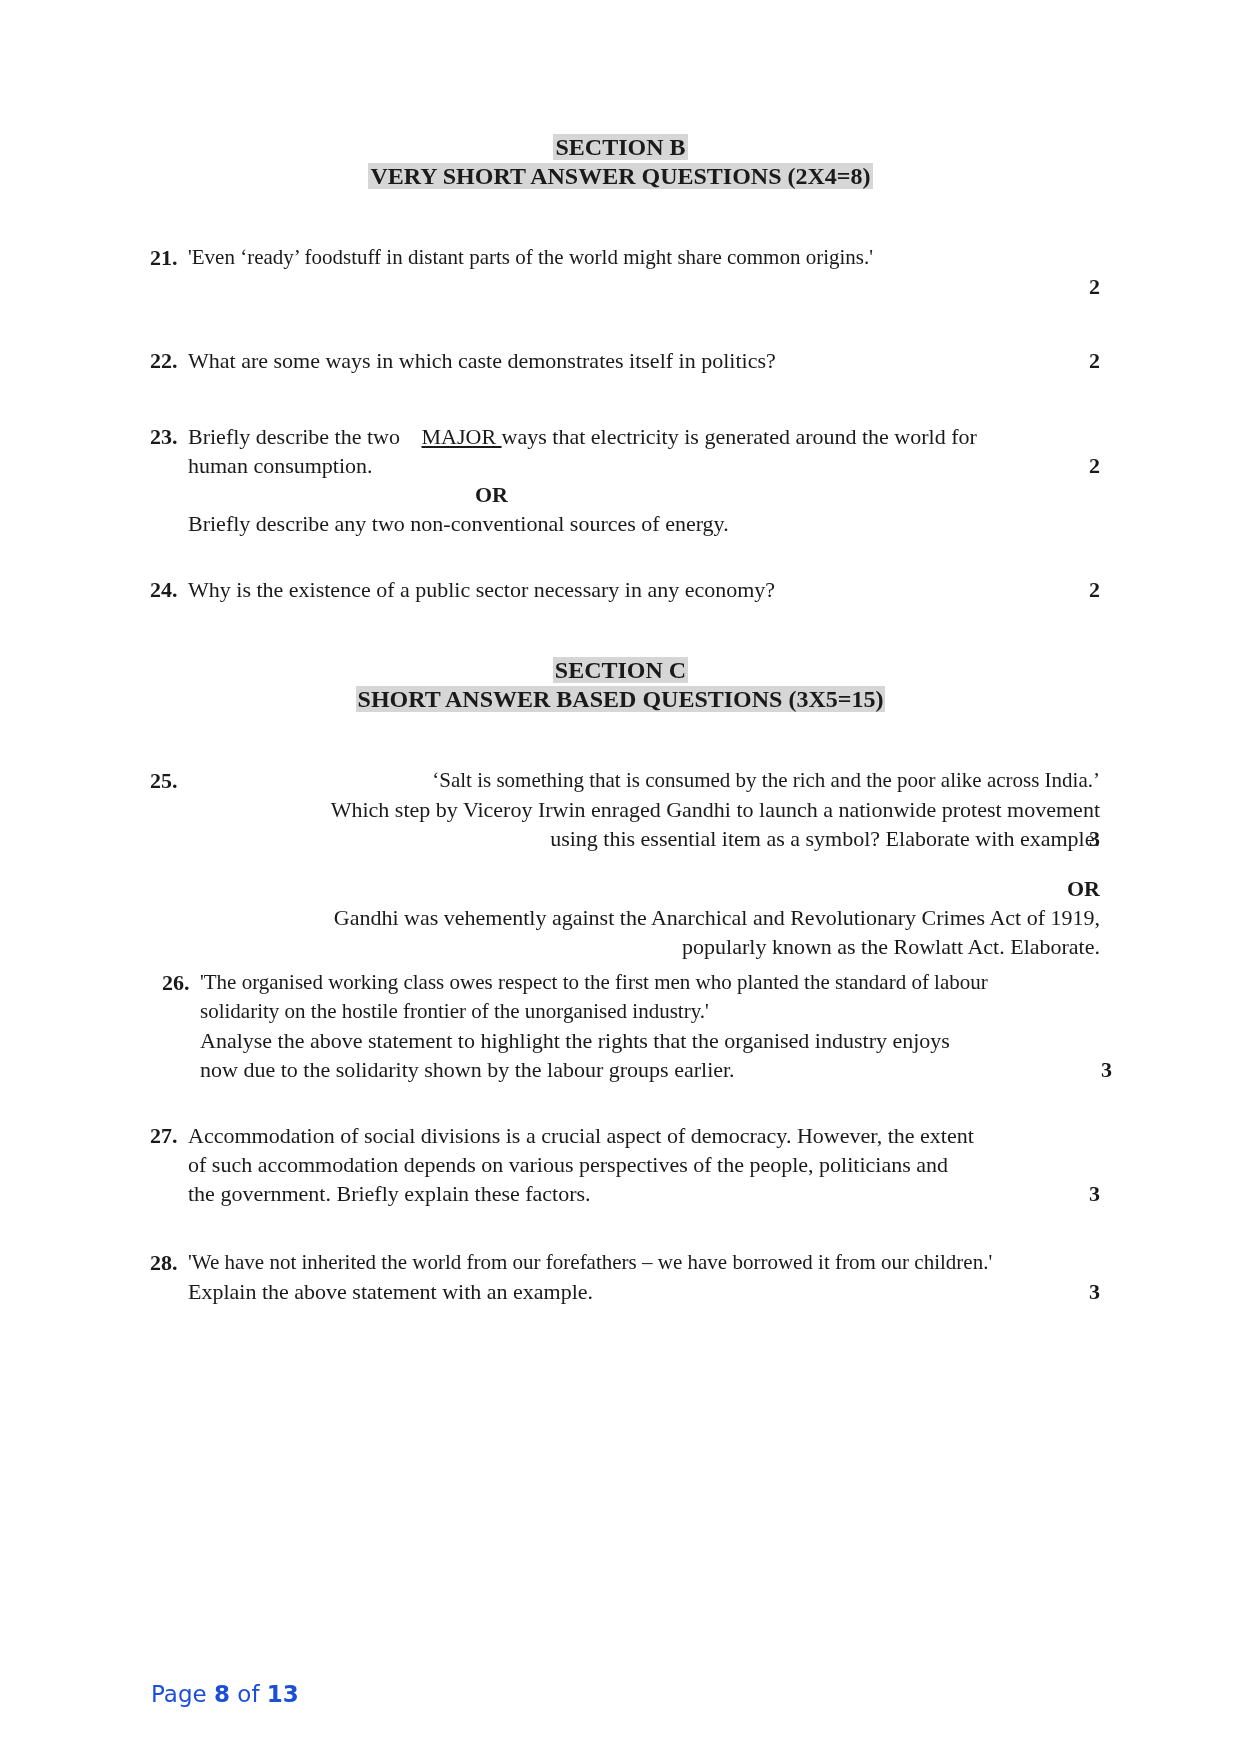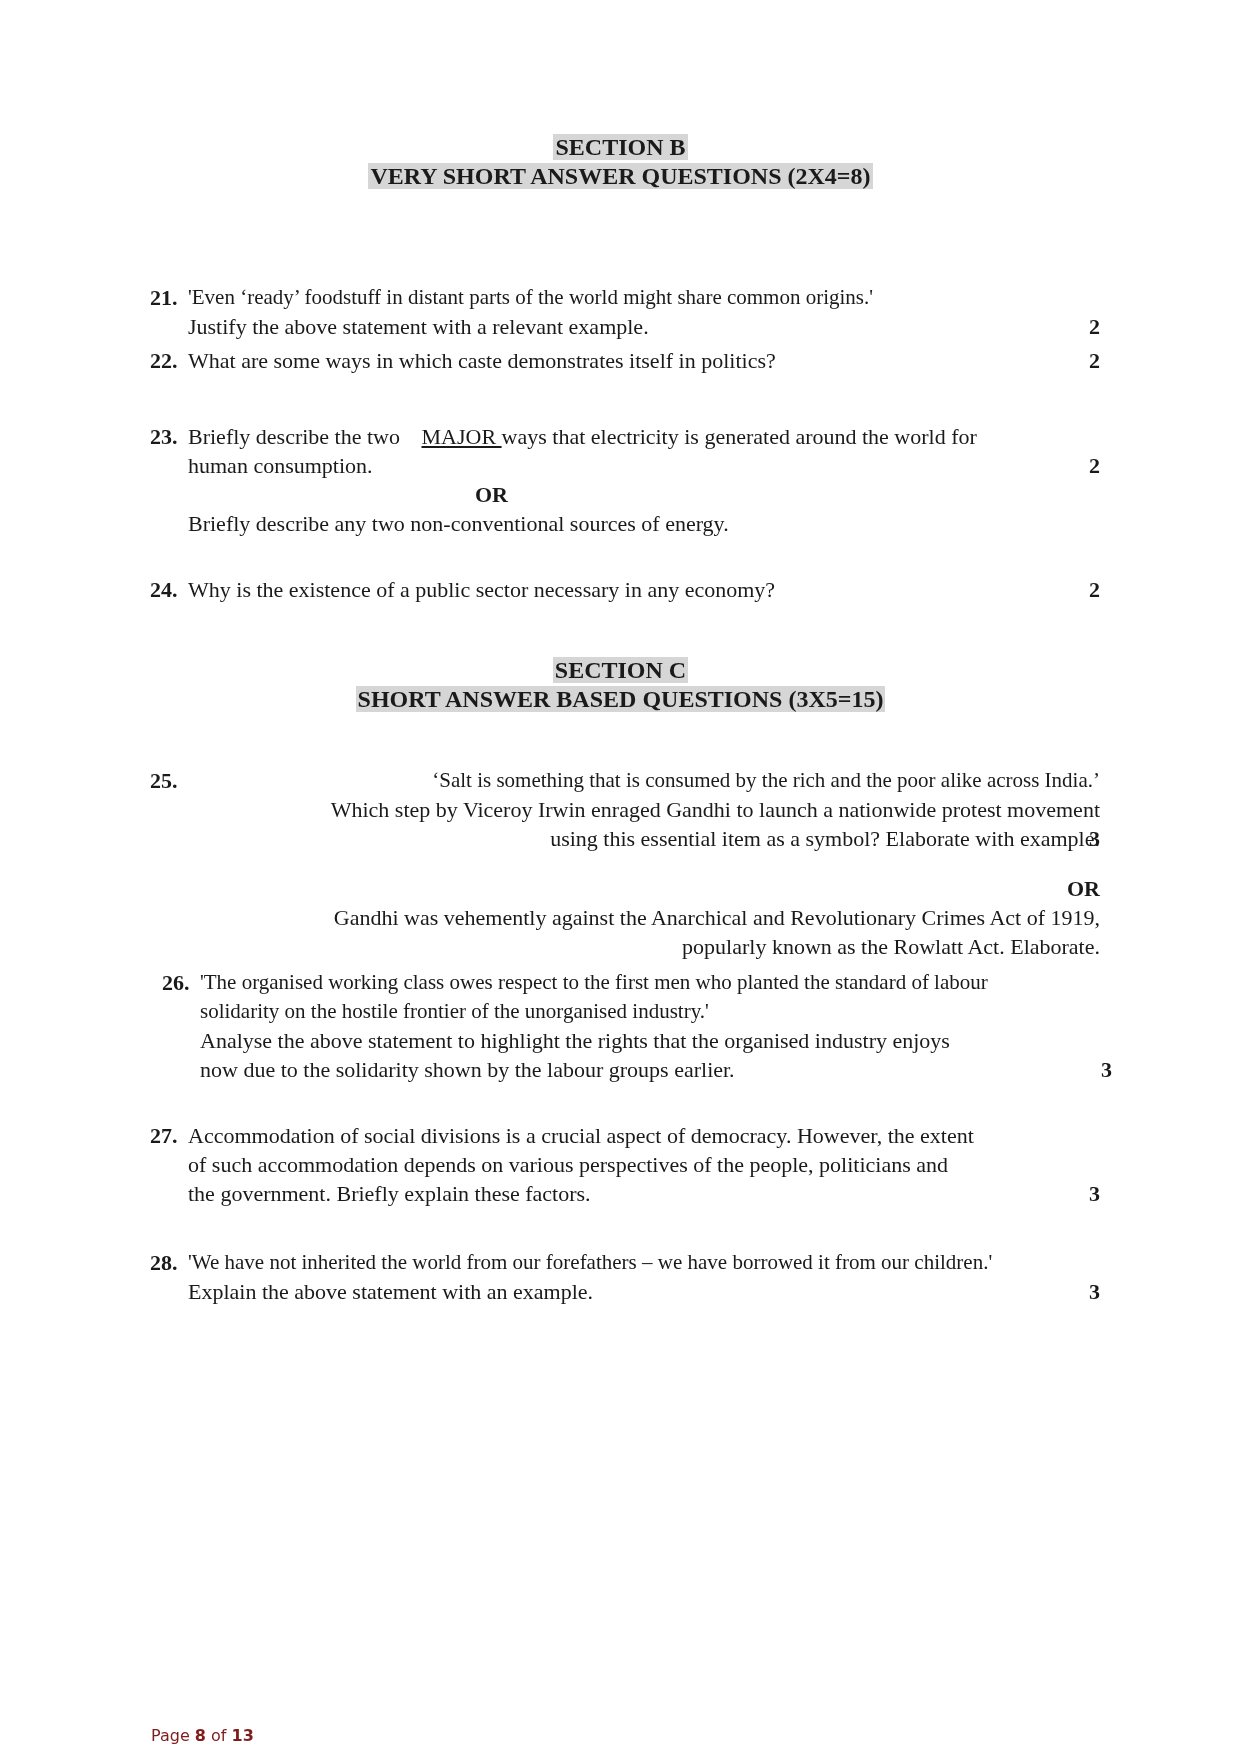--- a/index.html
+++ b/index.html
@@ -8,36 +8,35 @@
   .page { position: absolute; left: 0; top: 0; width: 1241px; height: 1368px; }
   .sec { position: absolute; left: 0; width: 1241px; text-align: center; font-weight: bold; font-size: 24px; line-height: 30px; }
   .sec span { background: #d6d6d6; padding: 0 2px; }
   .q { position: absolute; left: 150px; width: 950px; font-size: 22px; line-height: 29px; }
   .qnum { position: absolute; left: 0; top: 0; font-weight: bold; }
   .qbody { margin-left: 38px; }
   .it { font-size: 21px; }
   .marks { position: absolute; right: 0; font-weight: bold; }
   .or { font-weight: bold; }
   .u { text-decoration: underline; margin-left: 16px; }
-  .footer { position: absolute; left: 151px; top: 1726px; font-family: "DejaVu Sans", "Liberation Sans", sans-serif; font-size: 16px; color: #7f1d1d; }
+  .footer { position: absolute; left: 151px; top: 1681px; font-family: "DejaVu Sans", "Liberation Sans", sans-serif; font-size: 23px; color: #1d4ed8; }
   .footer b { font-weight: bold; }
 </style>
 </head>
 <body>
 
 <div class="page">
 
   <div class="sec" style="top:132px;"><span>SECTION B</span></div>
   <div class="sec" style="top:161px;"><span>VERY SHORT ANSWER QUESTIONS (2X4=8)</span></div>
 
-  <div class="q" style="top:243px;margin-top:40px;">
+  <div class="q" style="top:243px;">
     <span class="qnum">21.</span>
     <div class="qbody">
       <div class="it">'Even ‘ready’ foodstuff in distant parts of the world might share common origins.'</div>
-      <div>Justify the above statement with a relevant example.</div>
     </div>
     <span class="marks" style="top:29px;">2</span>
   </div>
 
   <div class="q" style="top:346px;">
     <span class="qnum">22.</span>
     <div class="qbody">
         <div>What are some ways in which caste demonstrates itself in politics?</div>
       </div>
     <span class="marks" style="top:0;">2</span>

